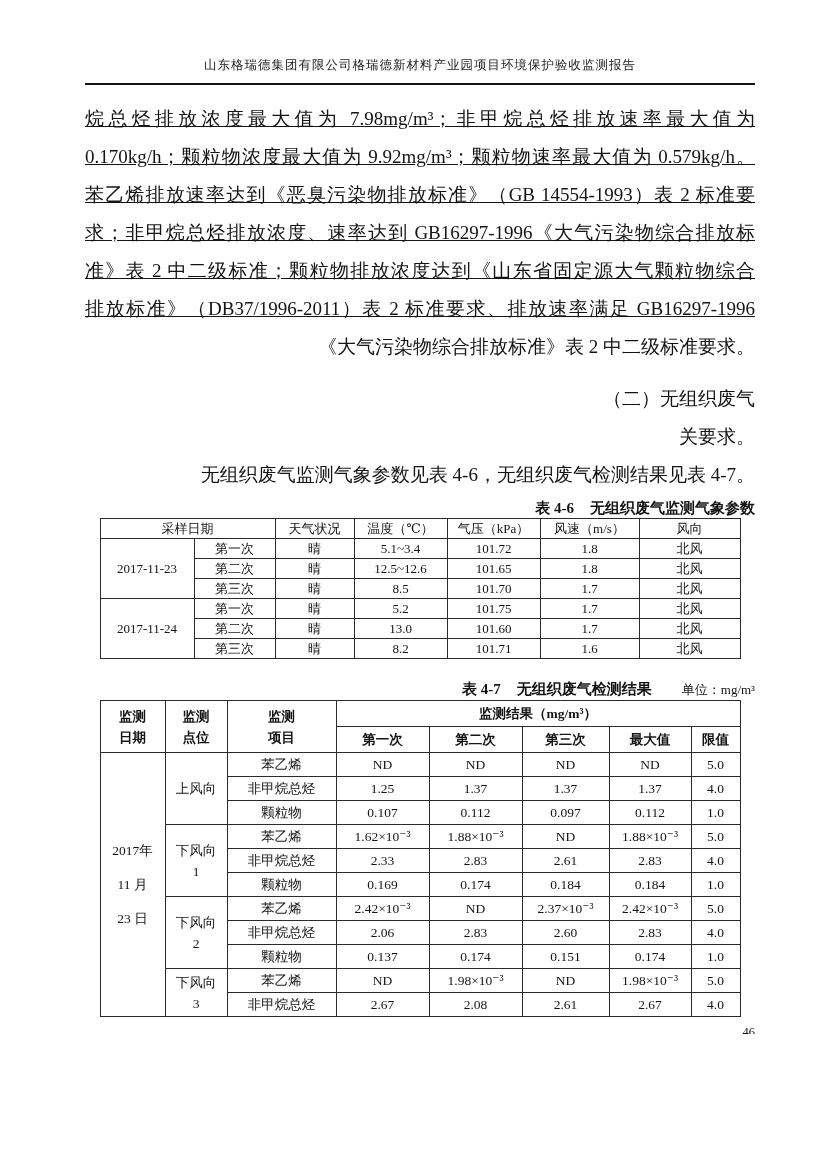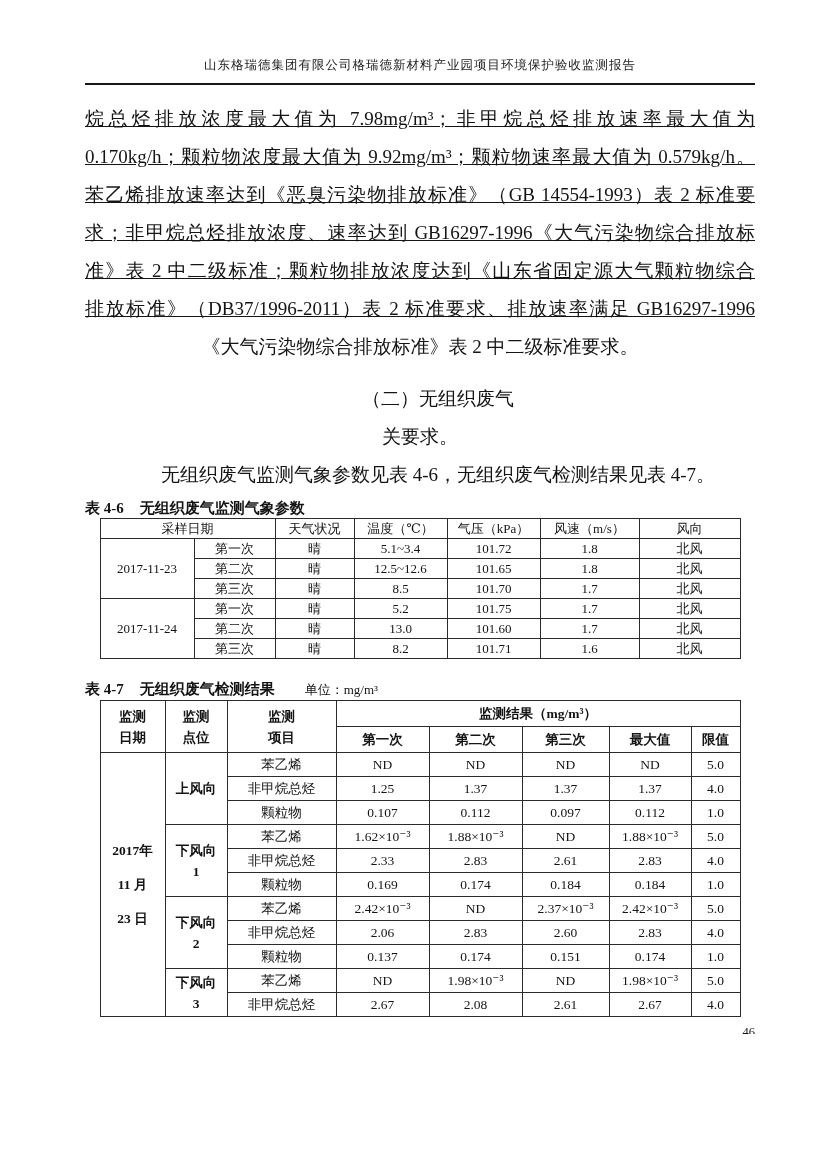--- a/index.html
+++ b/index.html
@@ -27,29 +27,29 @@
     border-top:2px solid #161616;
     height:0;
   }
   
   .doc-body { margin-top:15px; }
   .p-line {
     font-size:19px;
     line-height:38px;
     white-space:nowrap;
     overflow:hidden;
-    text-align:center;
+    text-align:right;
   }
   .p-line.just { text-align:justify; text-align-last:justify;text-decoration:underline; }
   .indent { text-indent:36px; }
   .sp-before { margin-top:14px; }
   
   .tbl-caption {
     margin-top:4px;
-    text-align:left;
+    text-align:right;
     font-weight:bold;
     font-size:15px;
     line-height:20px;
   }
   .tbl-caption .cap-label { margin-right:16px; }
   .cap-unit { font-weight:normal; font-size:13px; margin-left:30px; }
   .cap47 { margin-top:20px; }
   
   table.doc-table {
     border-collapse:collapse;
@@ -63,21 +63,21 @@
     vertical-align:middle;
     padding:0 2px;
     overflow:hidden;
   }
   
   .t46 td { height:19px; font-size:13px; line-height:15px; }
   
   .t47 td { font-size:13.5px; }
   .t47 .hd { font-weight:bold; height:25px; }
   .t47 .body-row td { height:23px; }
-  .preline { white-space:pre-line;font-weight:bold; }
+  .preline { white-space:pre-line; }
   .t47 .hd.preline { line-height:21px; }
   .t47 .c-date { line-height:34px; font-size:13.5px; }
   .t47 .c-site { line-height:21px; }
   
   .page-number { margin-top:8px; text-align:right; font-size:12.5px; line-height:15px; }
   .footer-company { margin-top:3px; margin-left:3px; text-align:left; font-size:16px; line-height:16px; }
 </style>
 </head>
 <body>
 

